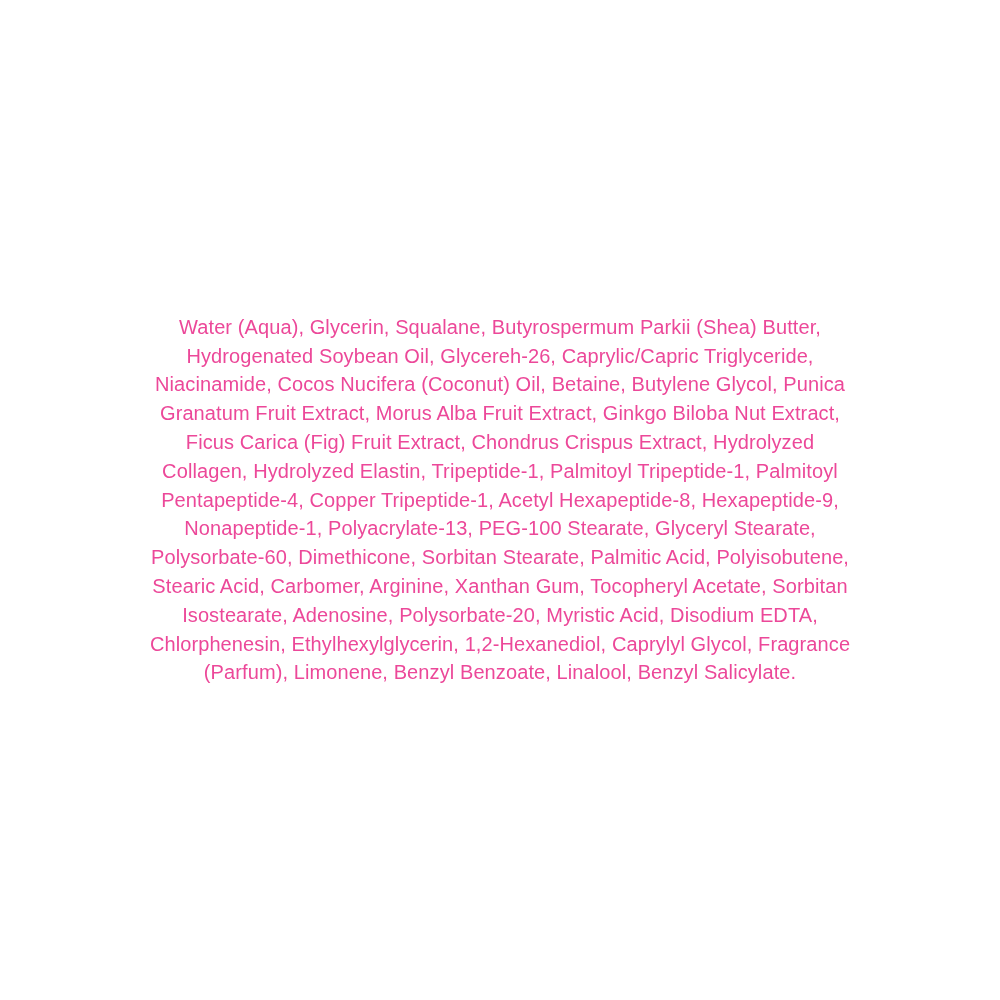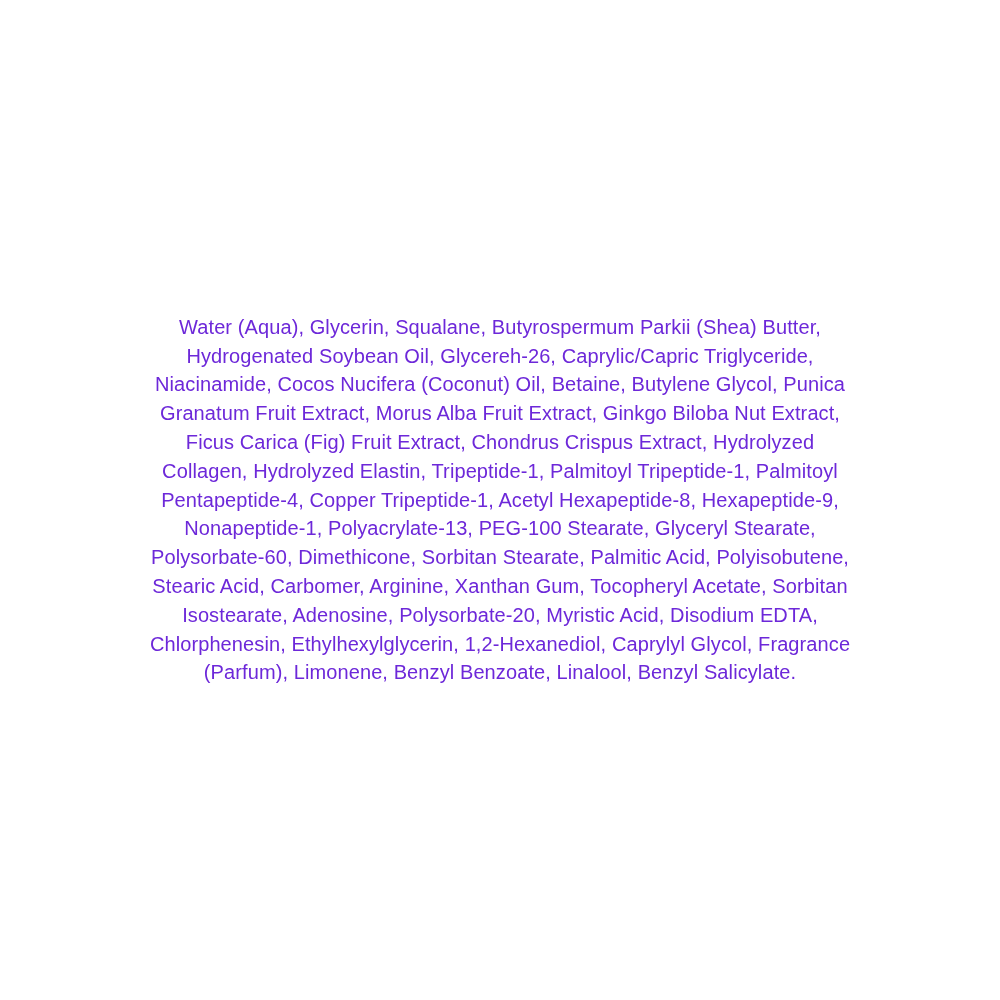--- a/index.html
+++ b/index.html
@@ -16,21 +16,21 @@
     font-family: "Liberation Sans", "DejaVu Sans", sans-serif;
   }
   .ingredients-block {
     width: 840px;
     text-align: center;
   }
   .ingredients-text {
     margin: 0;
     font-size: 20px;
     line-height: 28.8px;
-    color: #6d28d9;
+    color: #ec4899;
     letter-spacing: 0.1px;
     text-align: center;
     white-space: pre-line;
   }
 </style>
 </head>
 <body>
 
 <main class="ingredients-block">
   <p class="ingredients-text">Water (Aqua), Glycerin, Squalane, Butyrospermum Parkii (Shea) Butter,

